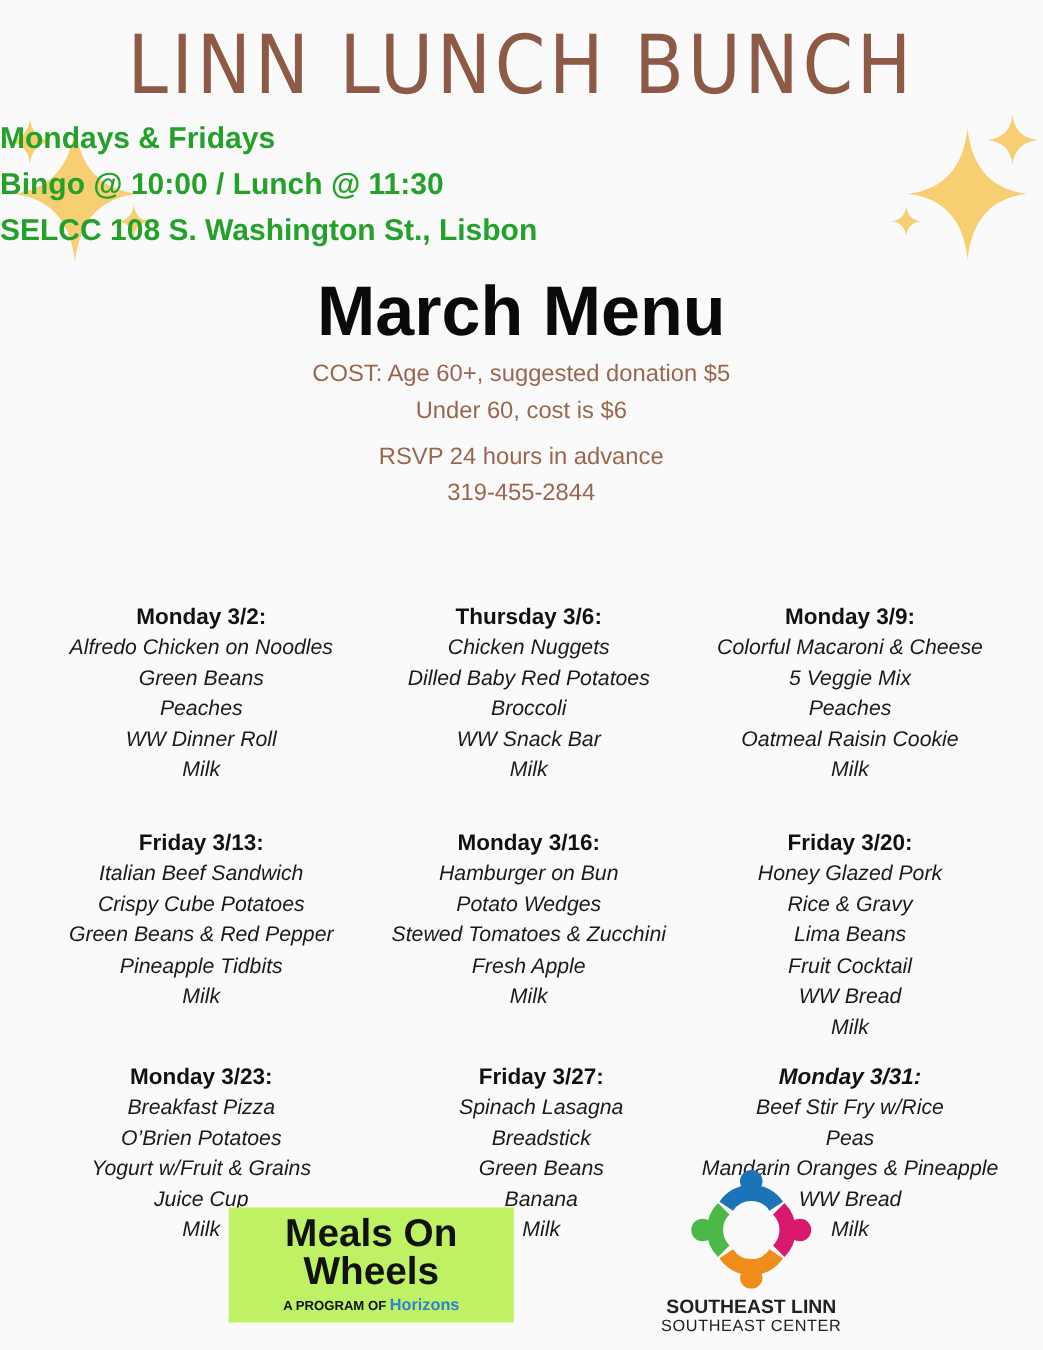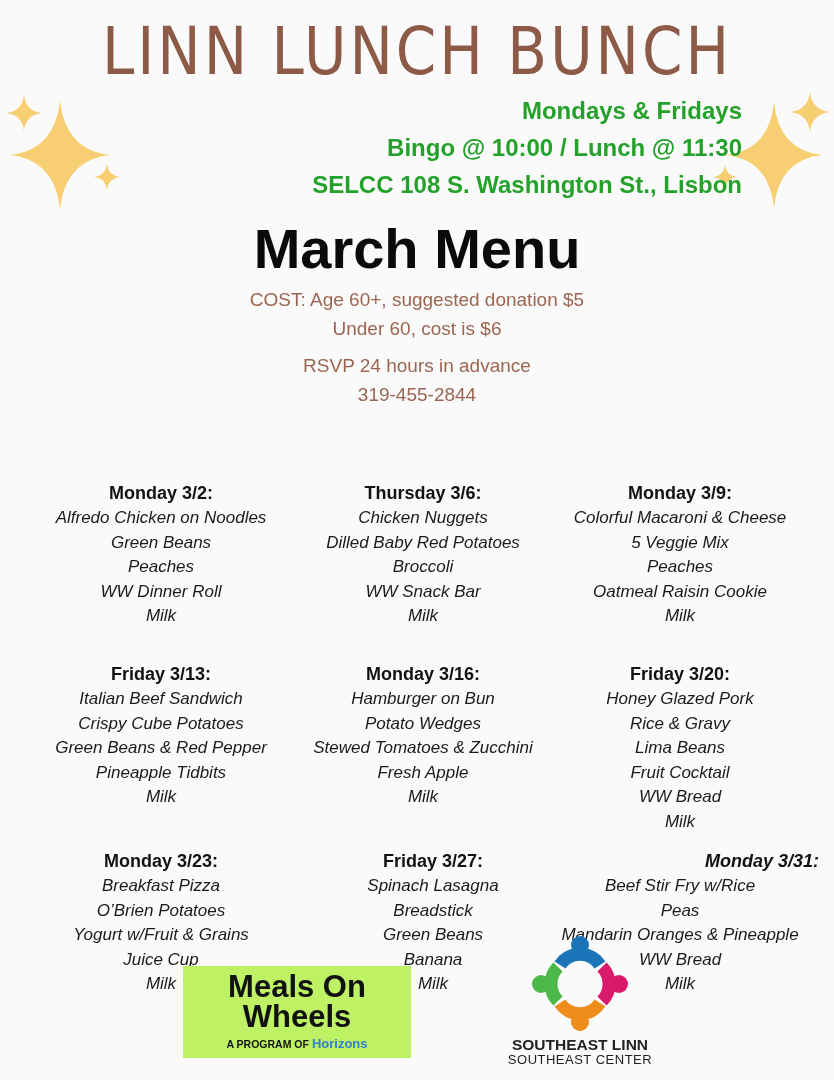--- a/index.html
+++ b/index.html
@@ -1,30 +1,30 @@
 <!DOCTYPE html>
 <html><head>
 <meta charset="utf-8">
 <style>
   html, body { margin:0; padding:0; }
   body { width:834px; height:1080px; background:#fafafa; position:relative; overflow:hidden; font-family:"Liberation Sans", sans-serif; color:#111; }
   .title { position:absolute; top:14px; left:0; width:834px; text-align:center; font-family:"DejaVu Sans", sans-serif; font-weight:normal; font-size:58px; letter-spacing:3px; color:#8c5a47; transform:scaleY(1.12); transform-origin:top; }
-  .info { position:absolute; left:0; width:742px; text-align:right; font-weight:bold; color:#24a12a; font-size:24px; }
+  .info { position:absolute; left:0; width:742px; text-align:left; font-weight:bold; color:#24a12a; font-size:24px; }
   .sparkle { position:absolute; }
   .menu-title { position:absolute; top:216px; left:0; width:834px; text-align:center; font-weight:bold; font-size:56px; color:#0a0a0a; }
   .cost { position:absolute; left:0; width:834px; text-align:center; font-weight:normal; color:#9b6651; font-size:19px; }
   .day { position:absolute; width:278px; text-align:center;margin-top:48px; }
   .day-head { font-weight:bold; font-size:18px; line-height:26px; color:#111; }
-  .day-head.italic { font-style:italic;text-align:right; }
+  .day-head.italic { font-style:italic; }
   .item { font-style:italic; font-size:17px; line-height:24.6px; color:#1a1a1a; white-space:nowrap; }
   .logo-mow { position:absolute; left:183px; top:966px; width:228px; height:92px; background:#bef264; text-align:center; }
   .mow-line { font-weight:bold; font-size:31px; line-height:30px; color:#111; }
   .mow-sub { font-weight:bold; font-size:10.5px; color:#111; margin-top:4px; }
   .mow-sub .hz { color:#2e7fd6; font-size:13px; }
-  .logo-selcc { position:absolute; left:504px; top:935px; width:152px; height:130px; text-align:center; }
+  .logo-selcc { position:absolute; left:525px; top:935px; width:152px; height:130px; text-align:center; }
   .selcc-name { font-weight:bold; font-size:15.5px; line-height:16px; color:#222; margin-top:2px; }
   .selcc-sub { font-size:13px; line-height:14px; color:#222; letter-spacing:0.5px; }
 </style>
 </head>
 <body>
 
 <div class="title">LINN LUNCH BUNCH</div>
 
 <svg class="sparkle" style="left:6px;top:95px" width="36" height="36" viewBox="-10 -10 20 20">
     <path d="M0,-10 Q1,-1 10,0 Q1,1 0,10 Q-1,1 -10,0 Q-1,-1 0,-10Z" fill="#f7cf72"></path>

